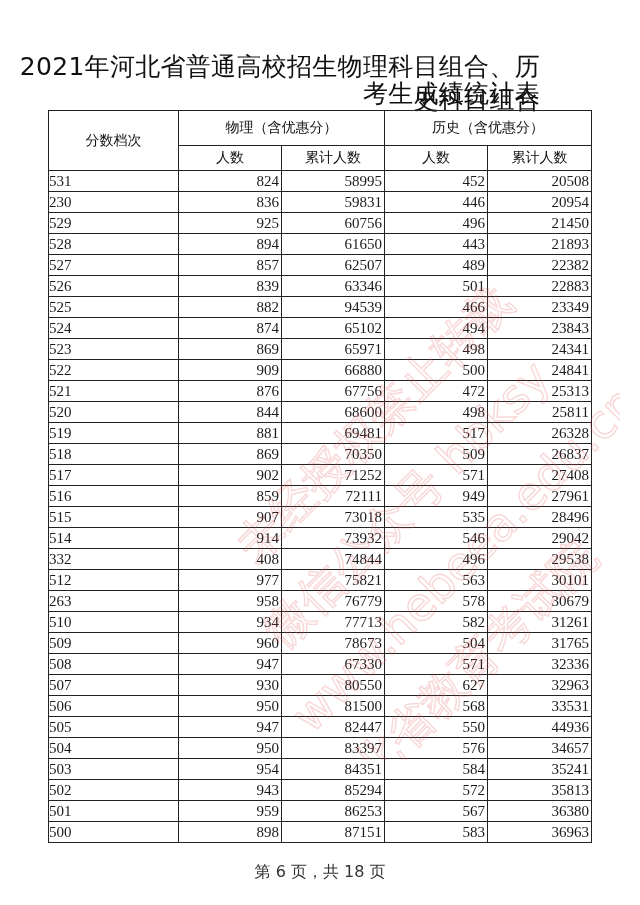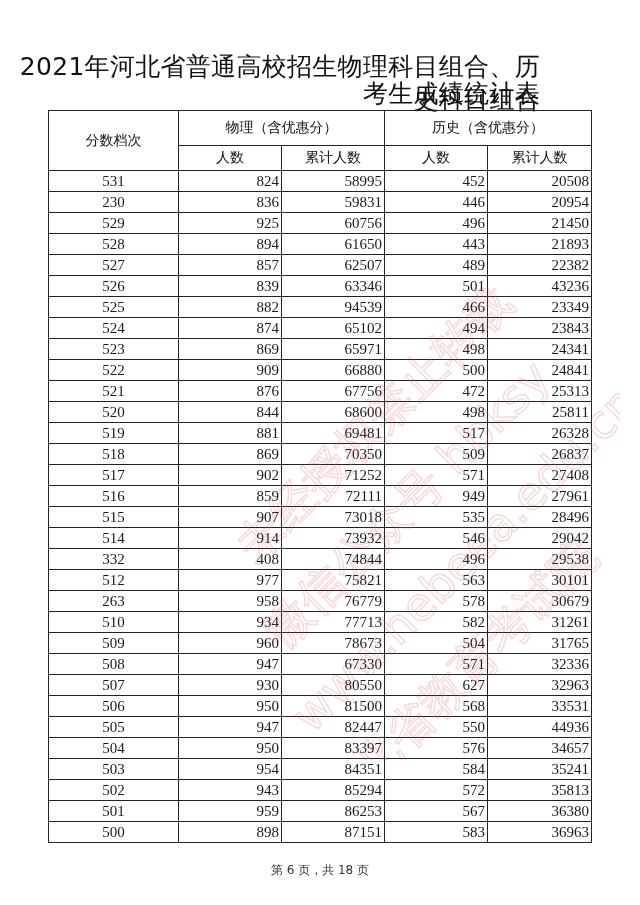--- a/index.html
+++ b/index.html
@@ -23,25 +23,25 @@
     border: 1.5px solid #222; padding: 0; font-weight: normal;
   }
   table.stats th {
     font-family: "DejaVu Sans", "Liberation Sans", sans-serif;
     font-size: 14px; text-align: center; color: #111;
   }
   th.rank { height: 59px; }
   th.group { height: 34px; }
   th.sub { height: 24px; }
   td { height: 20px; font-size: 15px; line-height: 20px; }
-  td.score { text-align: center; }
+  td.score { text-align: left; }
   td.num { text-align: right; padding-right: 2px !important; }
   .footer {
     position: absolute; top: 862px; left: 0; width: 640px; text-align: center;
-    font-family: "DejaVu Sans", "Liberation Sans", sans-serif; font-size: 12px; color: #333;
+    font-family: "DejaVu Sans", "Liberation Sans", sans-serif; font-size: 16px; color: #333;
   }
   .watermark {
     position: absolute; left: 60px; top: 200px; width: 560px; height: 560px;
     pointer-events: none; opacity: 0.22;
   }
 </style>
 </head>
 <body>
 
 <div class="title l1">2021年河北省普通高校招生物理科目组合、历史科目组合</div>
@@ -102,21 +102,21 @@
         <td class="num">857</td>
         <td class="num">62507</td>
         <td class="num">489</td>
         <td class="num">22382</td>
       </tr>
       <tr>
         <td class="score">526</td>
         <td class="num">839</td>
         <td class="num">63346</td>
         <td class="num">501</td>
-        <td class="num">43236</td>
+        <td class="num">22883</td>
       </tr>
       <tr>
         <td class="score">525</td>
         <td class="num">882</td>
         <td class="num">94539</td>
         <td class="num">466</td>
         <td class="num">23349</td>
       </tr>
       <tr>
         <td class="score">524</td>

